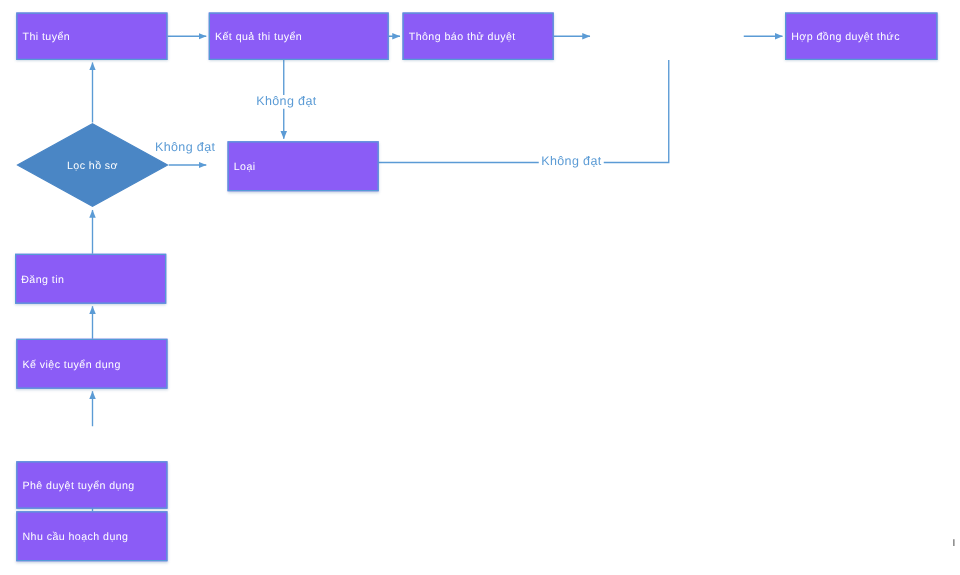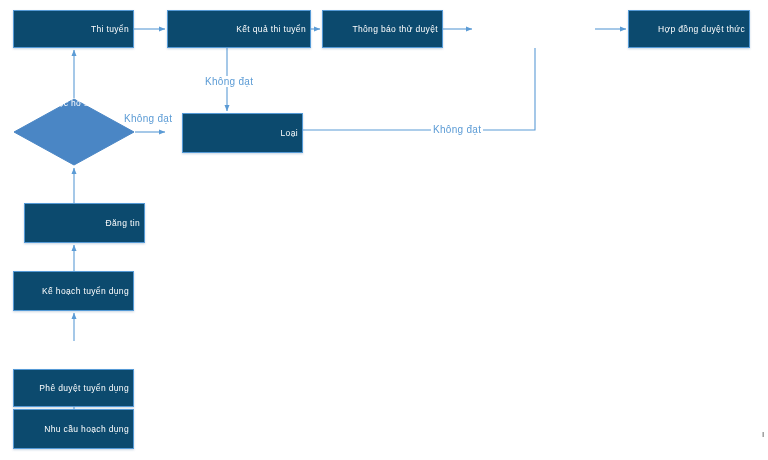--- a/index.html
+++ b/index.html
@@ -13,42 +13,42 @@
   #canvas {
     position: relative;
     width: 768px;
     height: 460px;
     background: #ffffff;
     overflow: hidden;
   }
   .node {
     position: absolute;
     box-sizing: border-box;
-    background: #0c4a6e;
+    background: #8b5cf6;
     border: 1px solid #559AD6;
     display: flex;
     align-items: center;
-    justify-content: flex-end;
+    justify-content: flex-start;
     color: #ffffff;
     font-size: 8.5px;
     letter-spacing: 0.35px;
     text-align: center;
     line-height: 1.25;
     box-shadow: 0 1px 2px rgba(80,120,160,0.30);
     z-index: 3;
   }
   .node span {
     display: block;
     padding: 0 4px;
   }
   .diamond-wrap {
     position: absolute;
     z-index: 3;
     display: flex;
-    align-items: flex-start;
+    align-items: center;
     justify-content: center;
   }
   .diamond-shape {
     position: absolute;
     left: 0; top: 0;
     width: 100%;
     height: 100%;
   }
   .diamond-label {
     position: relative;
@@ -166,26 +166,26 @@
     <svg class="diamond-shape" viewBox="0 0 122 68" preserveAspectRatio="none">
       <polygon points="61,1 121,34 61,67 1,34" fill="#4A86C5" stroke="#4A86C5" stroke-width="1"></polygon>
     </svg>
     <span class="diamond-label">Lọc hồ sơ</span>
   </div>
 
   <div class="node" style="left:182px; top:113px; width:121px; height:40px;">
     <span>Loại</span>
   </div>
 
-  <div class="node" style="left:24px; top:203px; width:121px; height:40px;">
+  <div class="node" style="left:12px; top:203px; width:121px; height:40px;">
     <span>Đăng tin</span>
   </div>
 
   <div class="node" style="left:13px; top:271px; width:121px; height:40px;">
-    <span>Kế hoạch tuyển dụng</span>
+    <span>Kế việc tuyển dụng</span>
   </div>
 
   <div class="node" style="left:13px; top:341px; width:121px; height:38px;margin-top:28px;">
     <span>Phê duyệt tuyển dụng</span>
   </div>
 
   <div class="node" style="left:13px; top:409px; width:121px; height:40px;">
     <span>Nhu cầu hoạch dụng</span>
   </div>
 

